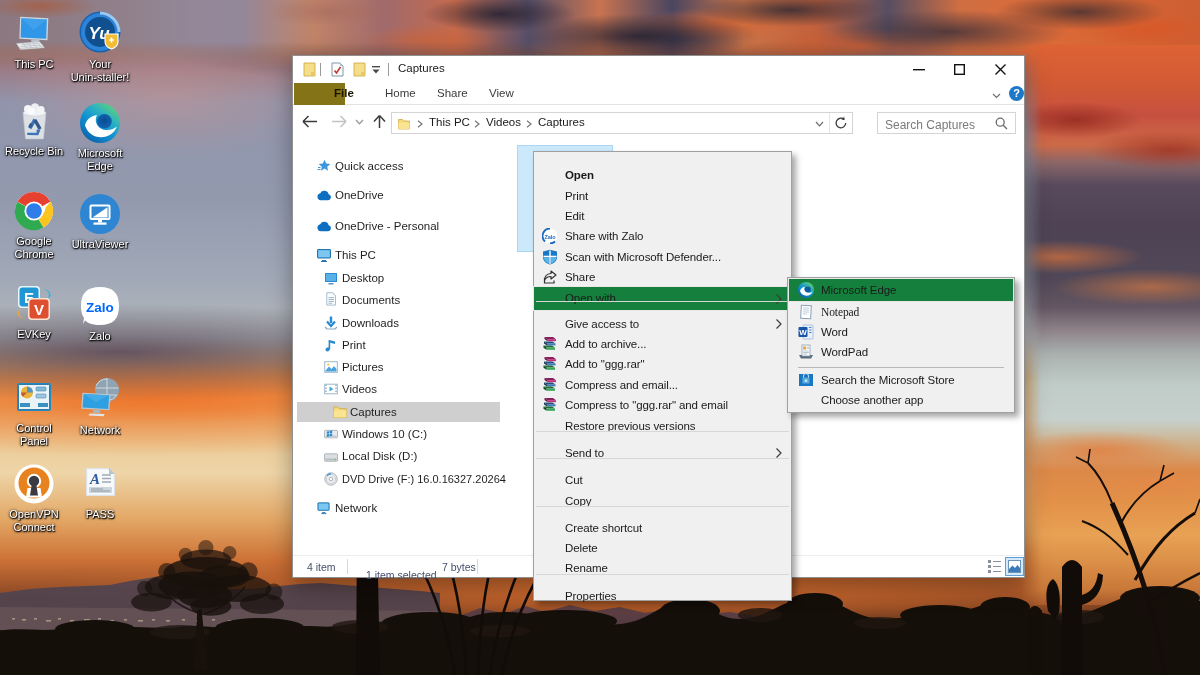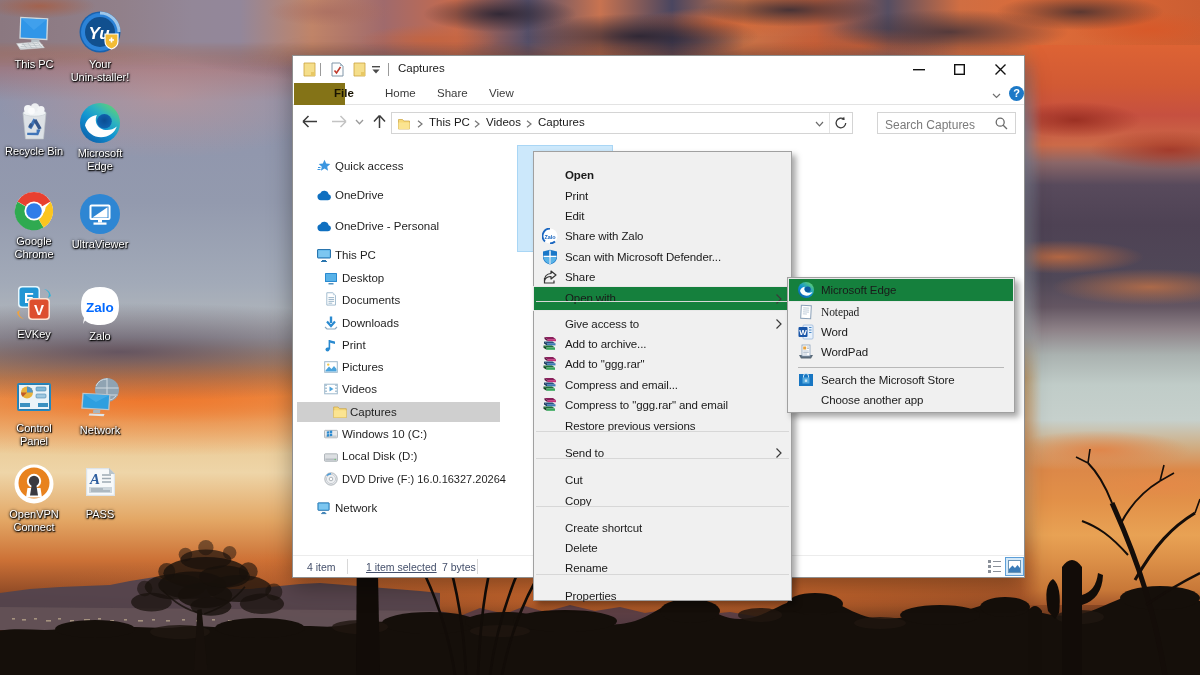--- a/index.html
+++ b/index.html
@@ -606,21 +606,21 @@
         <rect x="1" y="1.5" width="12" height="8" rx="0.5" fill="#58b2e8" stroke="#2a75ae" stroke-width="1"></rect>
         <rect x="2" y="2.5" width="10" height="6" fill="#7cc6f0"></rect>
         <path d="M5.5,11.8 h3.5 M4.5,13 h5.5" stroke="#2a75ae" stroke-width="1"></path>
       </svg>
         <span class="ntx" style="line-height:20px;">Network</span>
     </div>
   </div>
   <div id="statusbar">
     <div style="position:absolute;left:14px;top:5px;font-size:10.5px;color:#45506b;">4 item</div>
     <div style="position:absolute;left:54px;top:3px;width:1px;height:15px;background:#d8d8d8;"></div>
-    <div style="position:absolute;left:73px;top:5px;font-size:10.5px;color:#45506b;text-decoration:underline;">1 item selected</div>
+    <div style="position:absolute;left:73px;top:13px;font-size:10.5px;color:#45506b;">1 item selected</div>
     <div style="position:absolute;left:149px;top:5px;font-size:10.5px;color:#45506b;">7 bytes</div>
     <div style="position:absolute;left:184px;top:3px;width:1px;height:15px;background:#d8d8d8;"></div>
     <svg style="position:absolute;left:694px;top:3px;" width="15" height="15" viewBox="0 0 15 15">
       <g fill="#8a9099">
           <rect x="1" y="1" width="3" height="3"></rect>
           <rect x="1" y="6" width="3" height="3"></rect>
           <rect x="1" y="11" width="3" height="3"></rect>
         </g>
       <g stroke="#8a9099" stroke-width="1">
           <path d="M6,2.5 h8 M6,7.5 h8 M6,12.5 h8"></path>

